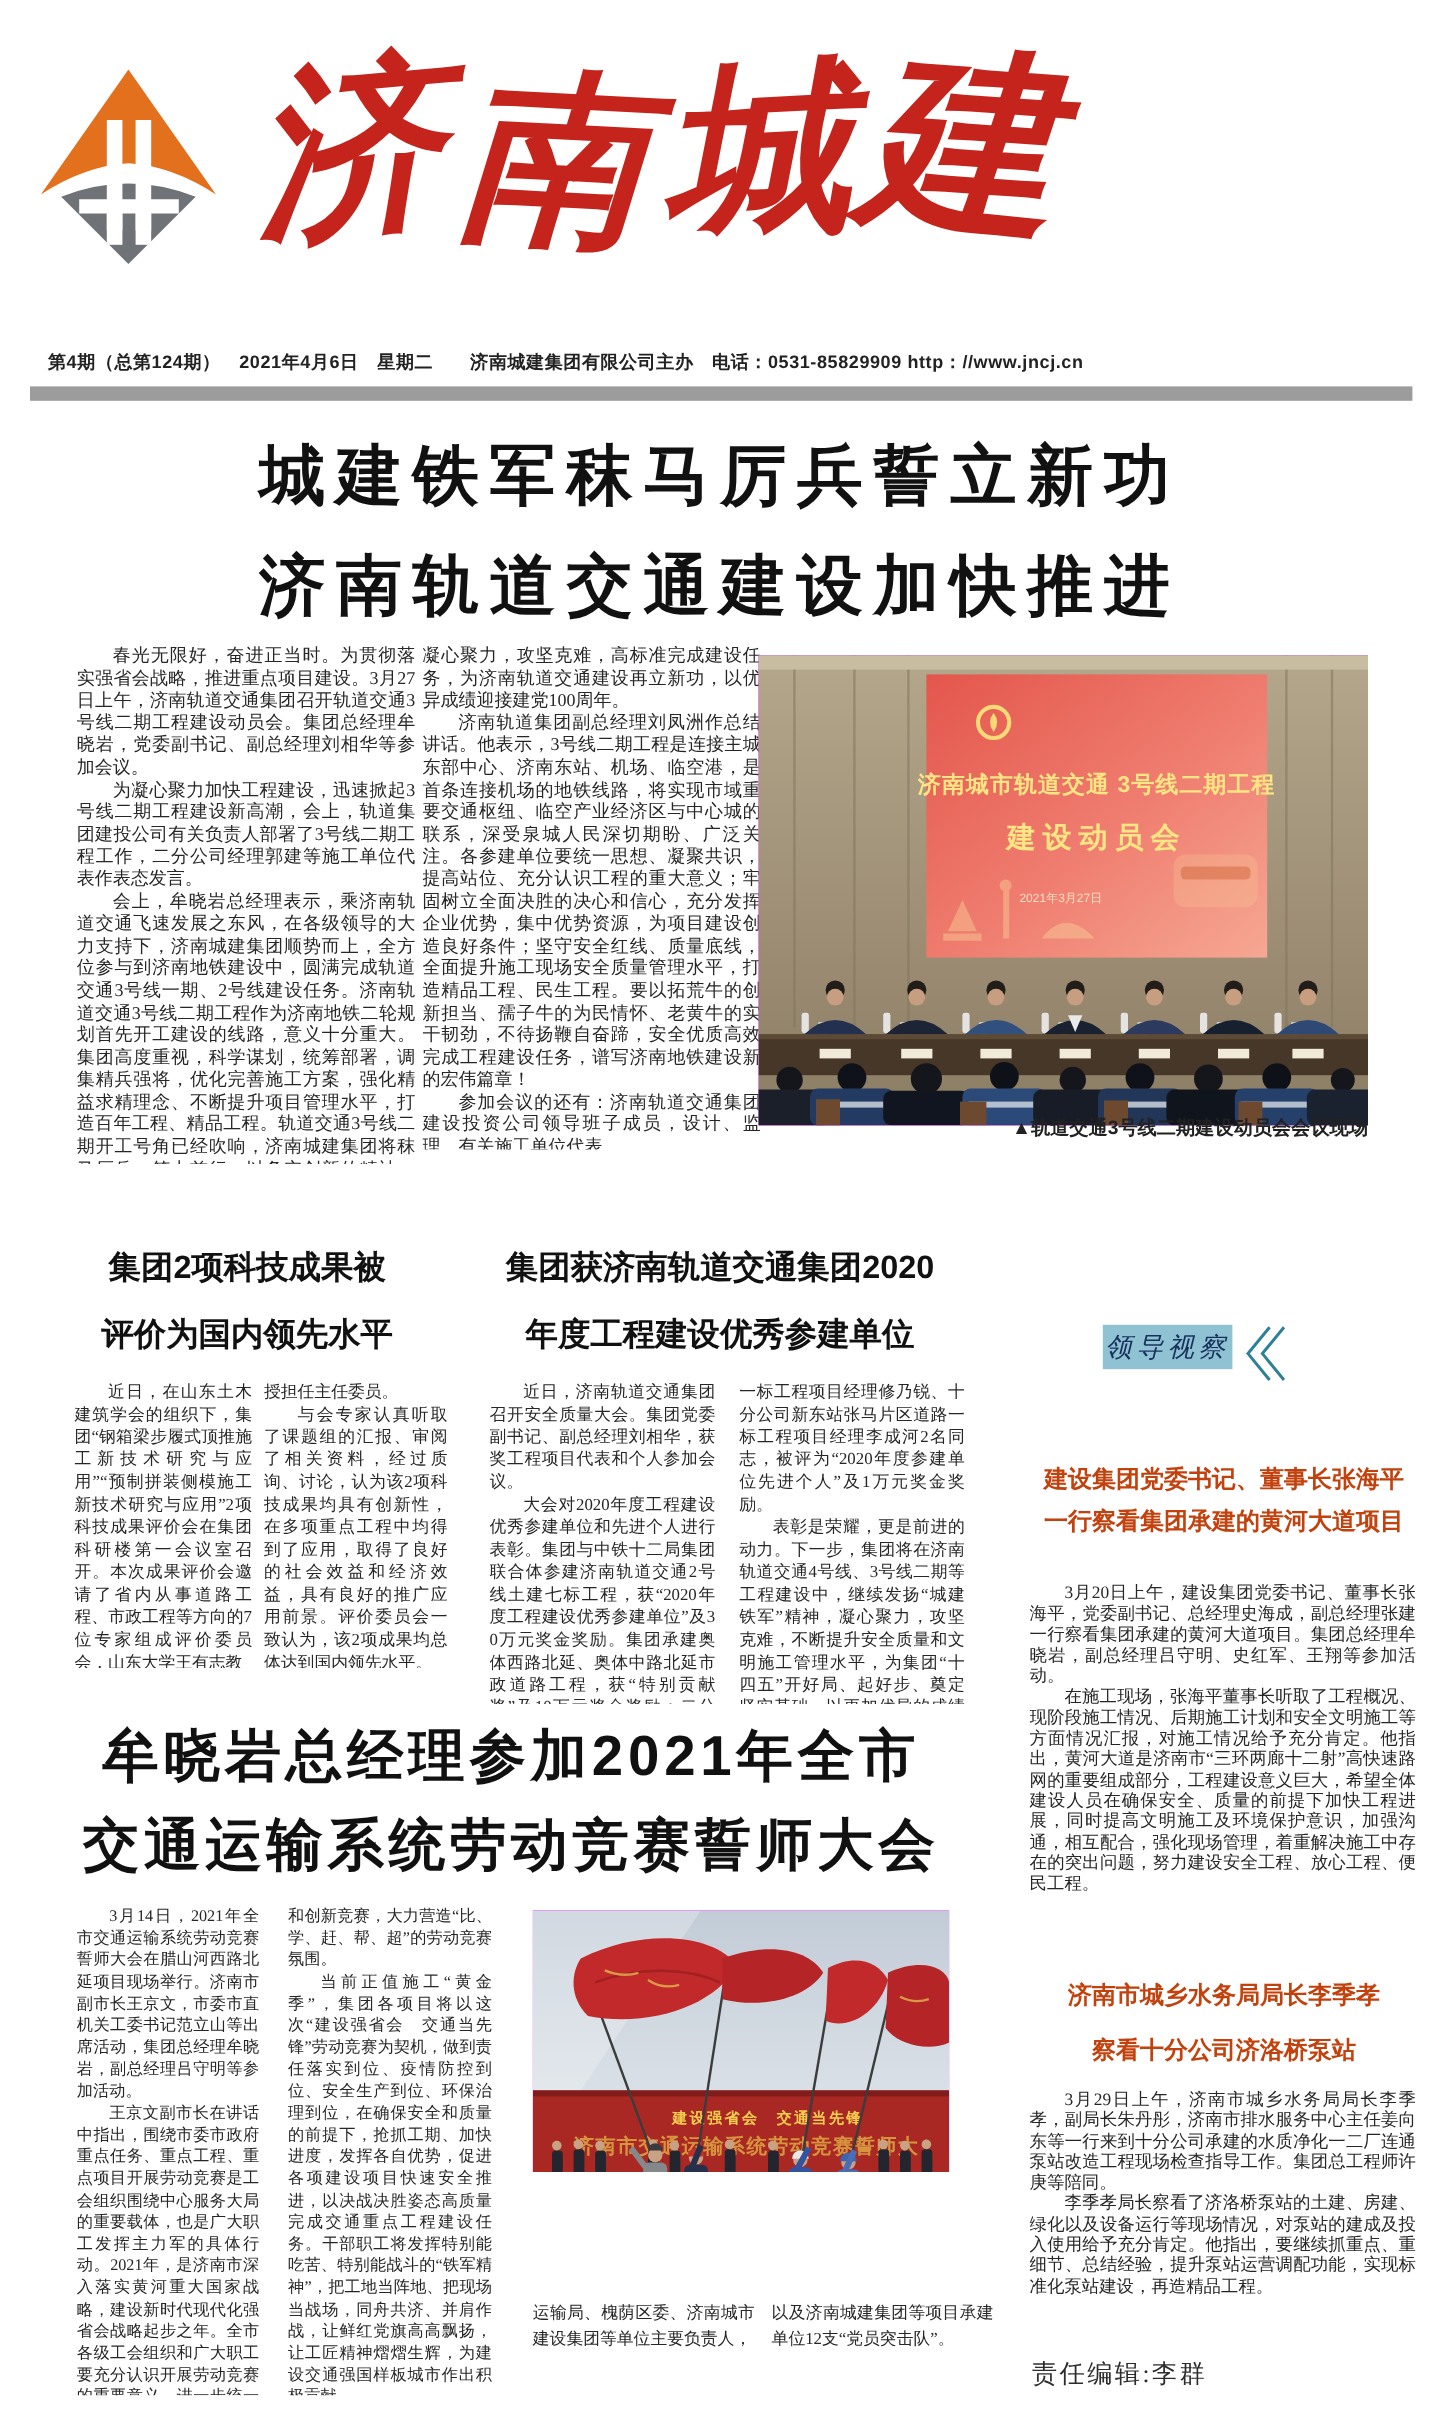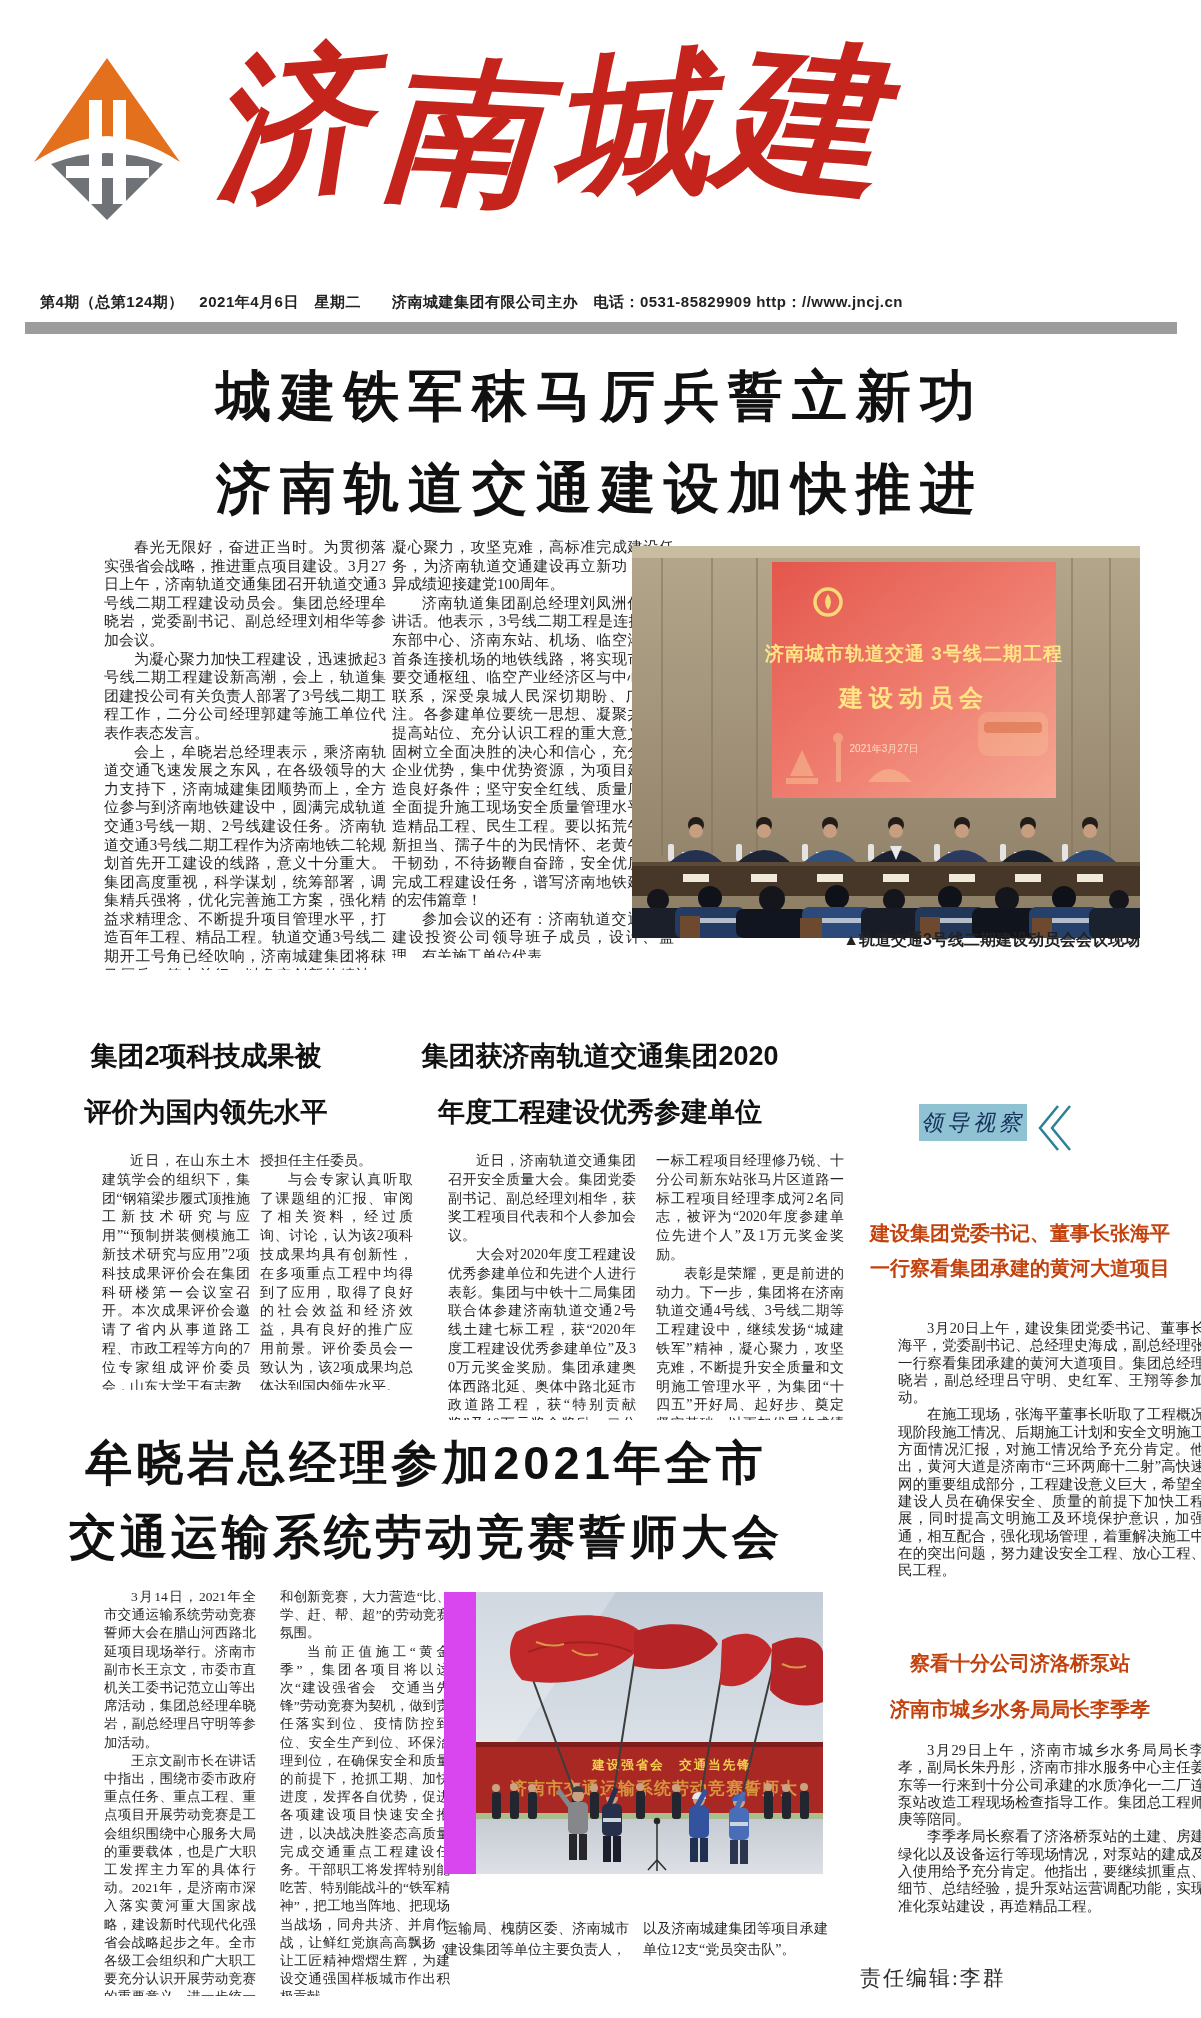--- a/index.html
+++ b/index.html
@@ -18,21 +18,21 @@
   .gray-bar{position:absolute;left:25px;top:322px;width:1152px;height:12px;background:#9c9c9c;}
   
   .lead-headline{position:absolute;left:90px;top:350px;width:1020px;text-align:center;
      font-weight:bold;font-size:55px;line-height:92px;letter-spacing:9px;color:#111;}
   .sec-headline{position:absolute;text-align:center;font-weight:bold;font-size:27px;line-height:56px;color:#111;}
   .rally-headline{position:absolute;left:56px;top:1426px;width:740px;text-align:center;
      font-weight:bold;font-size:47px;line-height:74px;letter-spacing:4px;color:#111;}
   .side-title{position:absolute;text-align:center;font-weight:bold;font-size:20px;color:#c2410c;}
   
   .col{position:absolute;text-align:justify;word-break:break-all;color:#262626;
-       font-family:"Liberation Serif",serif;overflow:hidden;margin-left:40px;}
+       font-family:"Liberation Serif",serif;overflow:hidden;}
   .col p{margin:0;text-indent:2em;}
   .col p.cont{text-indent:0;}
   .lead-col{font-size:15px;line-height:18.6px;}
   .small-col{font-size:14px;line-height:18.8px;}
   .rally-col{font-size:13.5px;line-height:18.2px;}
   .side-col{font-size:14.5px;line-height:17.3px;}
   .below-photo{position:absolute;left:444px;top:1918px;width:384px;display:flex;gap:14px;}
   .below-photo div{width:185px;font-family:"Liberation Serif",serif;font-size:14px;line-height:21px;
       text-align:justify;word-break:break-all;color:#262626;}
   
@@ -284,22 +284,22 @@
   <div class="side-title" style="left:856px;top:1216px;width:328px;line-height:35px;">
     <div>建设集团党委书记、董事长张海平</div>
     <div>一行察看集团承建的黄河大道项目</div>
   </div>
   <div class="col side-col" style="left:858px;top:1320px;width:322px;height:290px;">
     <p>3月20日上午，建设集团党委书记、董事长张海平，党委副书记、总经理史海成，副总经理张建一行察看集团承建的黄河大道项目。集团总经理牟晓岩，副总经理吕守明、史红军、王翔等参加活动。</p>
     <p>在施工现场，张海平董事长听取了工程概况、现阶段施工情况、后期施工计划和安全文明施工等方面情况汇报，对施工情况给予充分肯定。他指出，黄河大道是济南市“三环两廊十二射”高快速路网的重要组成部分，工程建设意义巨大，希望全体建设人员在确保安全、质量的前提下加快工程进展，同时提高文明施工及环境保护意识，加强沟通，相互配合，强化现场管理，着重解决施工中存在的突出问题，努力建设安全工程、放心工程、便民工程。</p>
   </div>
 
   <div class="side-title" style="left:856px;top:1640px;width:328px;line-height:46px;">
+    <div>济南市城乡水务局局长李季孝</div>
     <div>察看十分公司济洛桥泵站</div>
-    <div>济南市城乡水务局局长李季孝</div>
   </div>
   <div class="col side-col" style="left:858px;top:1742px;width:322px;height:200px;">
     <p>3月29日上午，济南市城乡水务局局长李季孝，副局长朱丹彤，济南市排水服务中心主任姜向东等一行来到十分公司承建的水质净化一二厂连通泵站改造工程现场检查指导工作。集团总工程师许庚等陪同。</p>
     <p>李季孝局长察看了济洛桥泵站的土建、房建、绿化以及设备运行等现场情况，对泵站的建成及投入使用给予充分肯定。他指出，要继续抓重点、重细节、总结经验，提升泵站运营调配功能，实现标准化泵站建设，再造精品工程。</p>
   </div>
 
   <div class="editor">责任编辑:李群</div>
 
   <div class="rally-headline">
     <div>牟晓岩总经理参加2021年全市</div>
@@ -308,21 +308,21 @@
   <div class="col rally-col" style="left:64px;top:1588px;width:152px;height:408px;">
     <p>3月14日，2021年全市交通运输系统劳动竞赛誓师大会在腊山河西路北延项目现场举行。济南市副市长王京文，市委市直机关工委书记范立山等出席活动，集团总经理牟晓岩，副总经理吕守明等参加活动。</p>
     <p>王京文副市长在讲话中指出，围绕市委市政府重点任务、重点工程、重点项目开展劳动竞赛是工会组织围绕中心服务大局的重要载体，也是广大职工发挥主力军的具体行动。2021年，是济南市深入落实黄河重大国家战略，建设新时代现代化强省会战略起步之年。全市各级工会组织和广大职工要充分认识开展劳动竞赛的重要意义，进一步统一思想，提高认识，坚定信心，鼓足干劲，积极开展劳动、技能</p>
   </div>
   <div class="col rally-col" style="left:240px;top:1588px;width:170px;height:408px;">
     <p class="cont">和创新竞赛，大力营造“比、学、赶、帮、超”的劳动竞赛氛围。</p>
     <p>当前正值施工“黄金季”，集团各项目将以这次“建设强省会　交通当先锋”劳动竞赛为契机，做到责任落实到位、疫情防控到位、安全生产到位、环保治理到位，在确保安全和质量的前提下，抢抓工期、加快进度，发挥各自优势，促进各项建设项目快速安全推进，以决战决胜姿态高质量完成交通重点工程建设任务。干部职工将发挥特别能吃苦、特别能战斗的“铁军精神”，把工地当阵地、把现场当战场，同舟共济、并肩作战，让鲜红党旗高高飘扬，让工匠精神熠熠生辉，为建设交通强国样板城市作出积极贡献。</p>
 
   </div>
 
-  <div class="photo" style="left:444px;top:1592px;width:347px;height:282px;padding-left:32px;">
+  <div class="photo" style="left:444px;top:1592px;width:347px;height:218px;">
     <svg width="347" height="282" viewBox="0 0 347 282">
       <defs>
         <linearGradient id="skyg" x1="0" y1="0" x2="0" y2="1">
           <stop offset="0" stop-color="#c2ccd7"></stop>
             <stop offset="1" stop-color="#eef1f4"></stop>
         </linearGradient>
         <linearGradient id="stageg" x1="0" y1="0" x2="0" y2="1">
           <stop offset="0" stop-color="#c6cbd3"></stop>
             <stop offset="1" stop-color="#dde1e6"></stop>
         </linearGradient>

